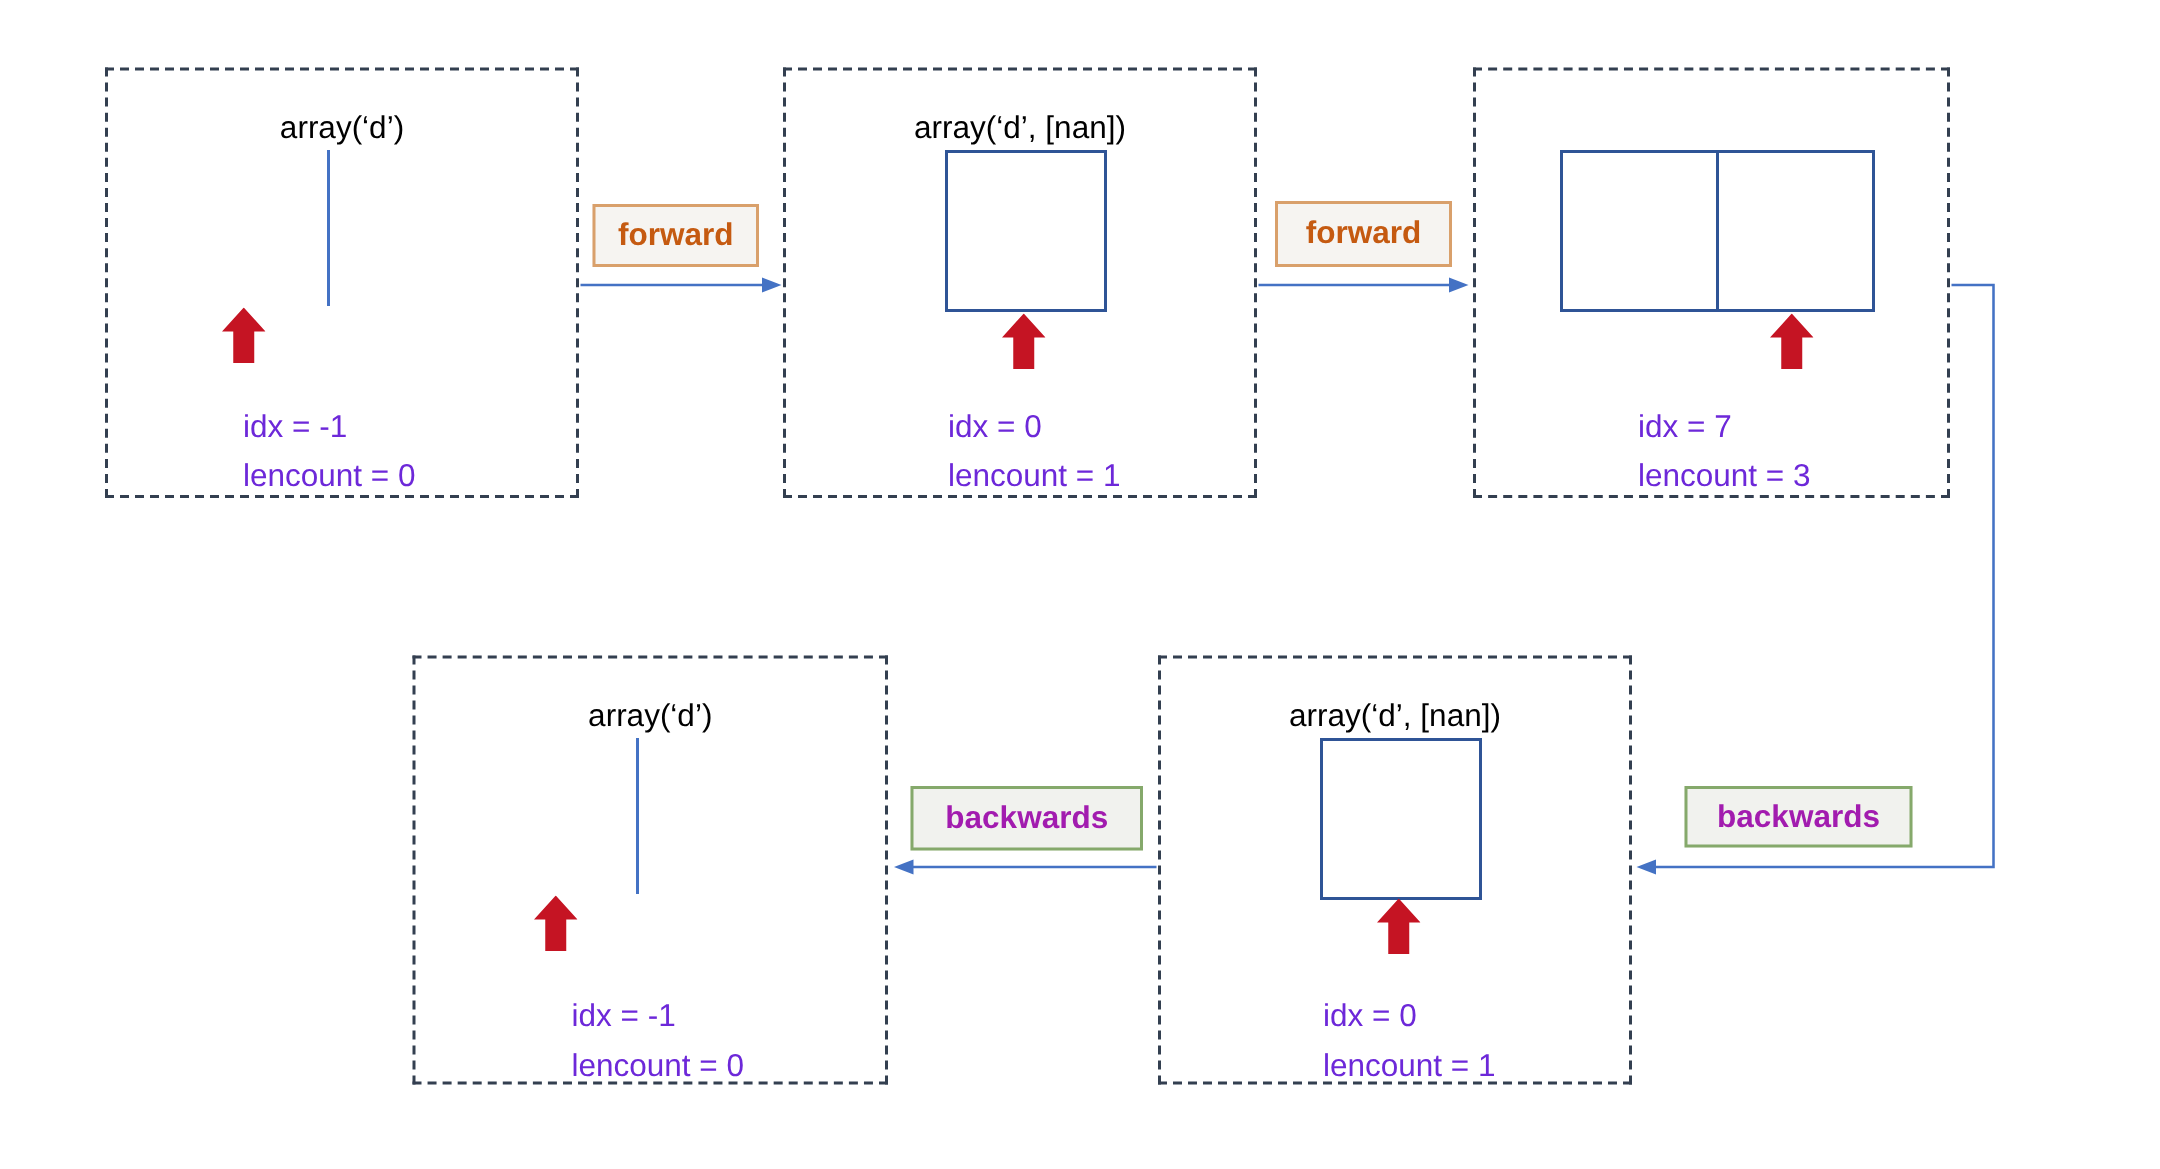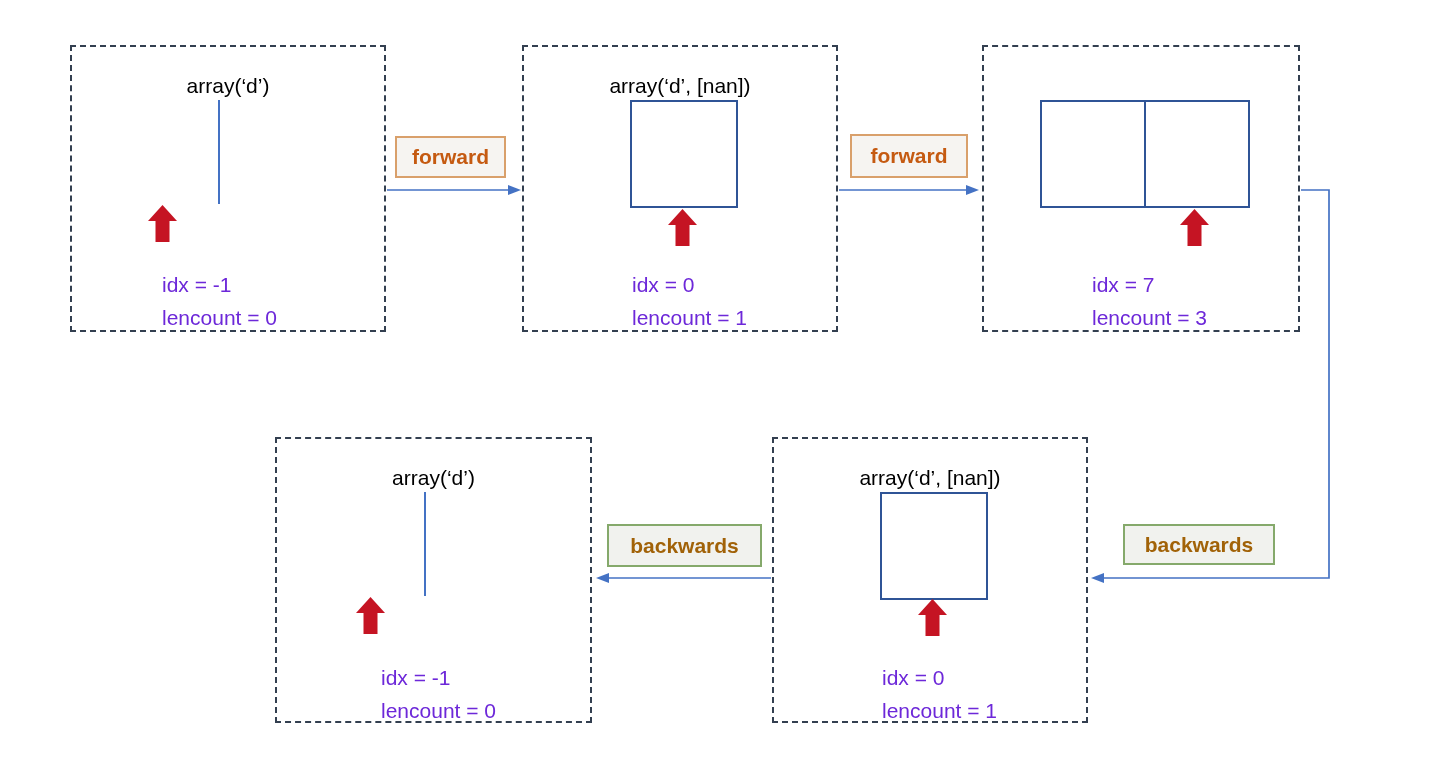--- a/index.html
+++ b/index.html
@@ -89,21 +89,21 @@
     font-size: 21px;
     font-weight: bold;
     box-sizing: border-box;
   }
   .trans-label.forward {
     color: #C55A11;
     border: 2px solid #D9A06B;
     background: #F6F4F1;
   }
   .trans-label.backwards {
-    color: #a16207;
+    color: #a21caf;
     border: 2px solid #85A96B;
     background: #F1F2EE;
   }
   #trans-forward-1   { left: 395px;  top: 136px; width: 111px; height: 42px; }
   #trans-forward-2   { left: 850px;  top: 134px; width: 118px; height: 44px; }
   #trans-backwards-right { left: 1123px; top: 524px; width: 152px; height: 41px; }
   #trans-backwards-mid   { left: 607px;  top: 524px; width: 155px; height: 43px; }
 
   
   .overlay {

